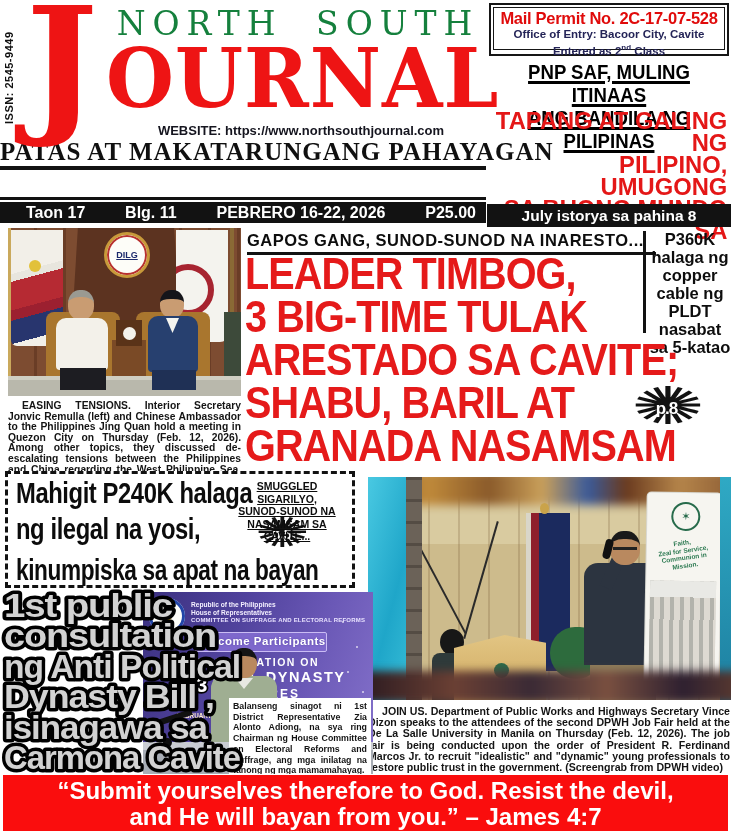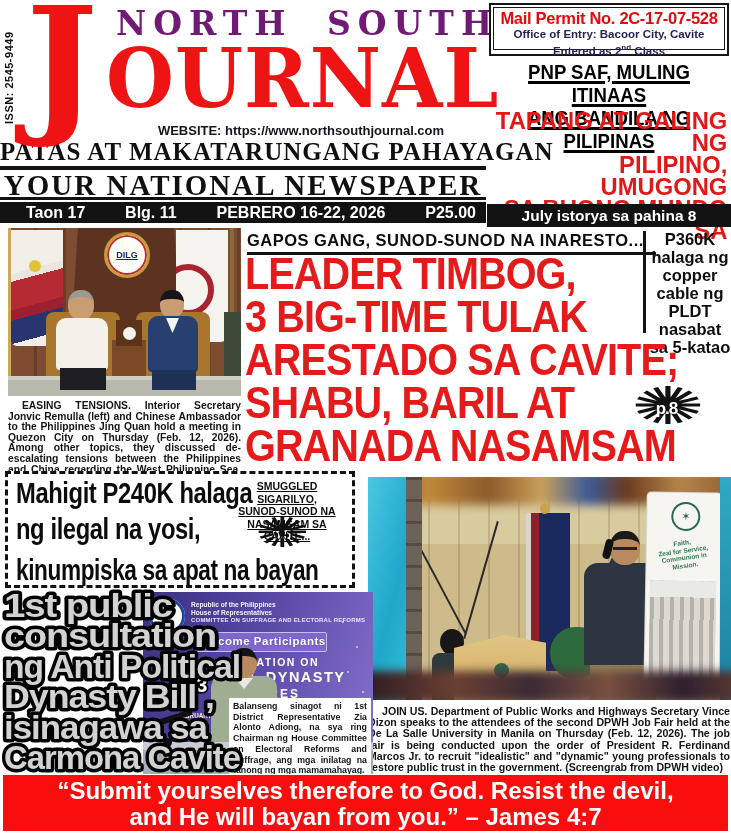--- a/index.html
+++ b/index.html
@@ -8,21 +8,21 @@
   .abs{position:absolute;}
   .cond{display:inline-block;transform-origin:0 50%;}
   .cond-c{display:inline-block;transform-origin:50% 50%;}
 
   
   .issn{left:3px;top:12px;height:112px;writing-mode:vertical-rl;transform:rotate(180deg);
         font-size:11px;font-weight:bold;letter-spacing:.5px;}
   .mast-j{left:26px;top:-14px;font-family:"DejaVu Serif",serif;font-weight:bold;
           font-size:152px;line-height:152px;color:#ee1414;z-index:3;}
   .mast-top{left:116px;top:4px;width:364px;text-align:center;font-family:"DejaVu Serif",serif;
-            font-weight:bold;font-size:33px;letter-spacing:7px;word-spacing:16px;color:#701a75;white-space:nowrap;}
+            font-weight:normal;font-size:33px;letter-spacing:7px;word-spacing:16px;color:#15803d;white-space:nowrap;}
   .mast-rest{left:106px;top:34px;width:376px;text-align:center;font-family:"DejaVu Serif",serif;
              font-weight:bold;font-size:78px;line-height:84px;letter-spacing:1px;color:#ee1414;
              transform:scaleY(1.06);transform-origin:top;white-space:nowrap;}
   .website{left:120px;top:123px;width:362px;text-align:center;font-size:13px;font-weight:bold;color:#15151f;}
   .tagline1{left:0;top:138px;width:486px;text-align:center;font-family:"Liberation Serif",serif;
             font-weight:bold;font-size:25px;letter-spacing:1px;color:#101010;white-space:nowrap;}
   .rule{background:#121212;}
   .rule1{left:0;top:166px;width:486px;height:4px;}
   .tagline2{left:0;top:169px;width:486px;text-align:center;font-family:"Liberation Serif",serif;
             font-weight:bold;font-size:29px;letter-spacing:2px;color:#101010;white-space:nowrap;}
@@ -218,21 +218,20 @@
 
 <div class="page">
 
   <div class="abs issn">ISSN: 2545-9449</div>
   <div class="abs mast-j">J</div>
   <div class="abs mast-top">NORTH SOUTH</div>
   <div class="abs mast-rest">OURNAL</div>
   <div class="abs website">WEBSITE: https://www.northsouthjournal.com</div>
   <div class="abs tagline1">PATAS AT MAKATARUNGANG PAHAYAGAN</div>
   <div class="abs rule rule1"></div>
-  <div class="abs tagline2">YOUR NATIONAL NEWSPAPER</div>
   <div class="abs rule rule2"></div>
   <div class="abs dateline">
     <span>Taon 17</span>
     <span>Blg. 11</span>
     <span>PEBRERO 16-22, 2026</span>
     <span>P25.00</span>
   </div>
 
   <div class="abs permit">
     <div class="permit-in">

